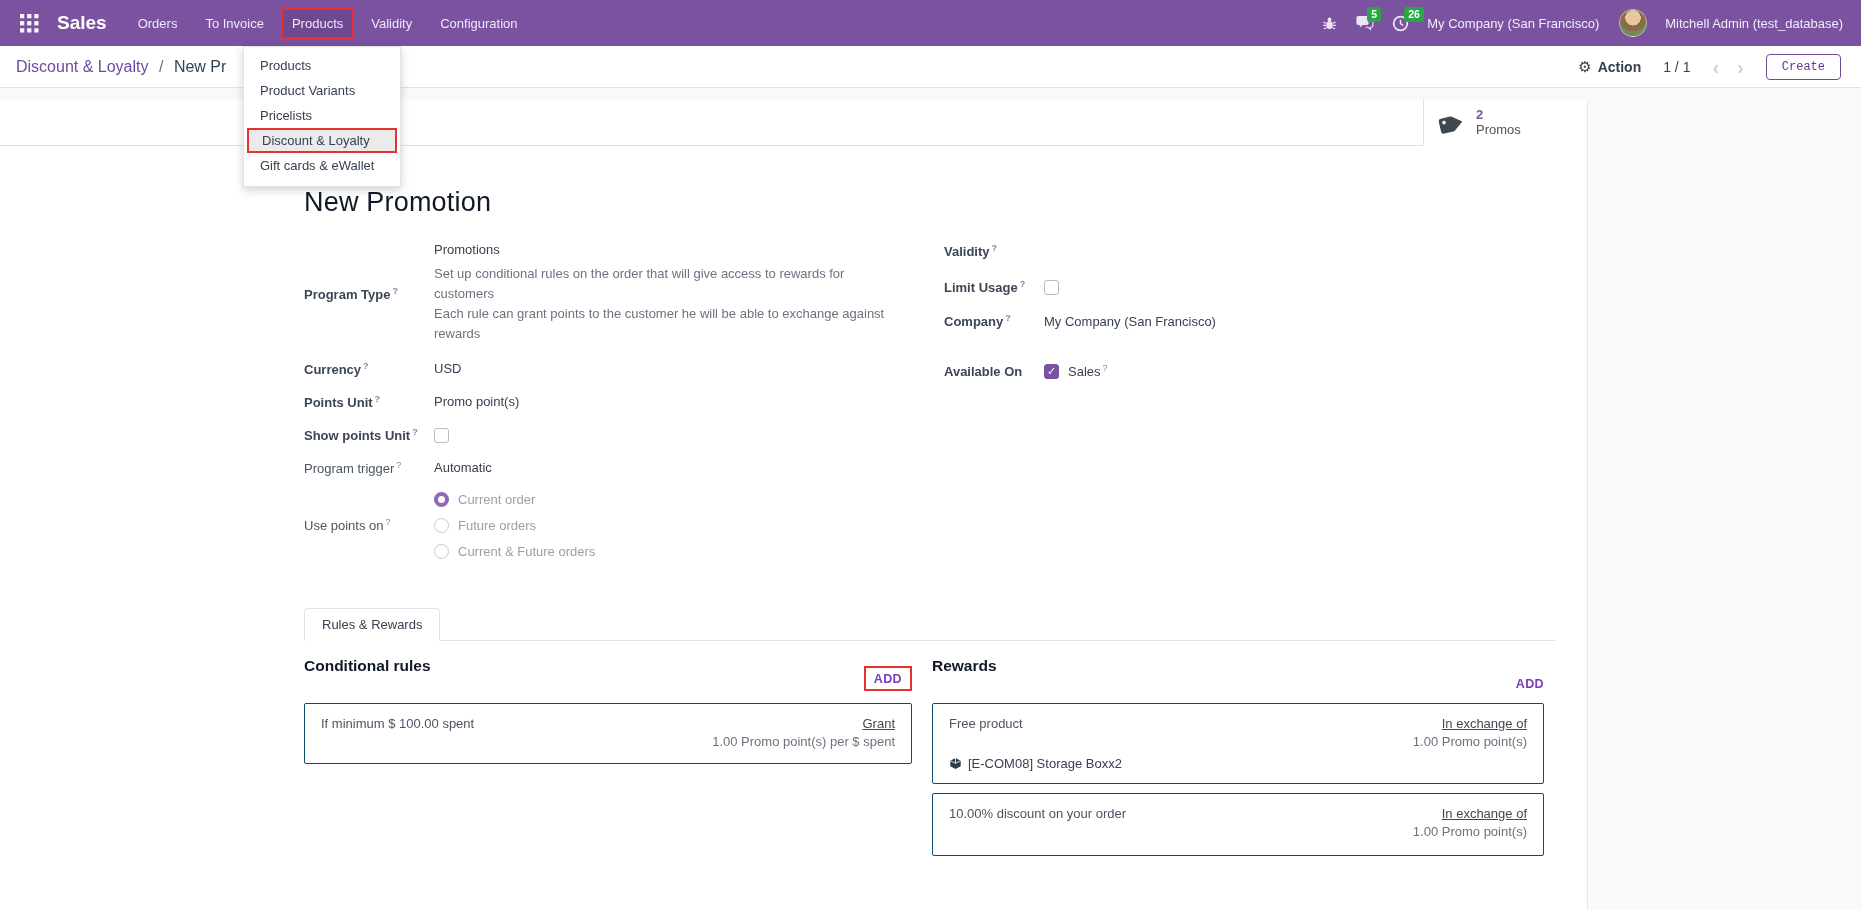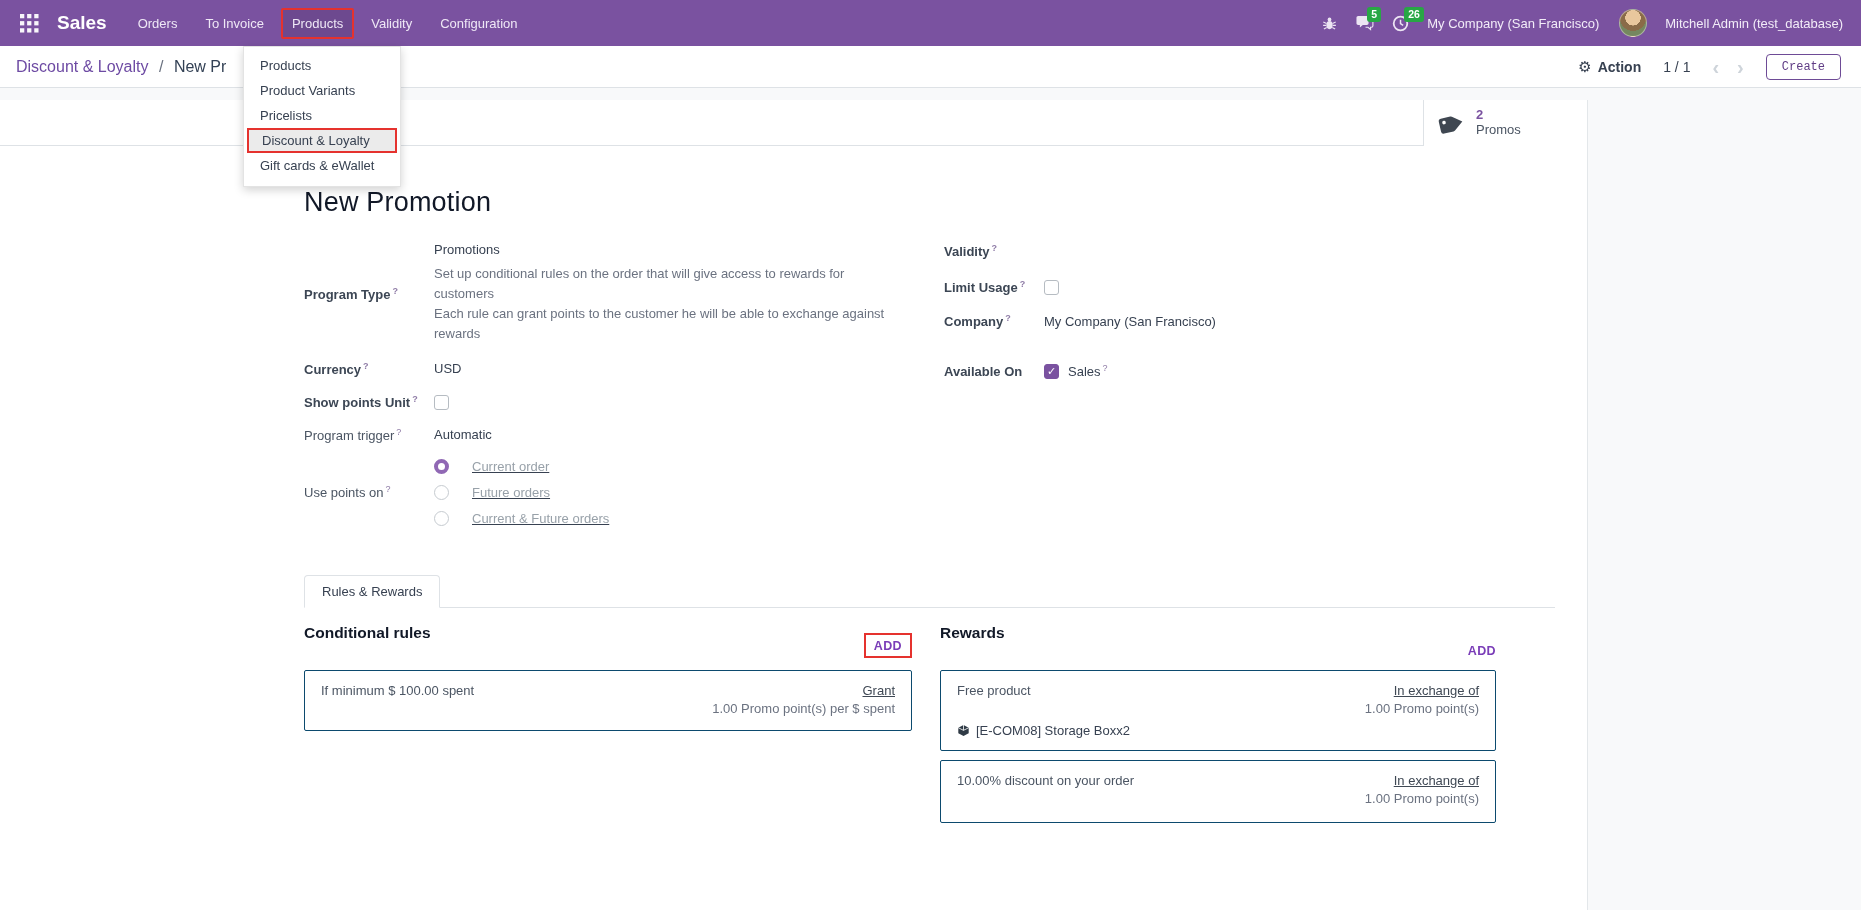--- a/index.html
+++ b/index.html
@@ -79,38 +79,38 @@
   .o-label.light { font-weight:400; color:#4b5563; }
   .group-right .o-label { width:100px; }
   .o-value { color:#374151; }
   .help-text { color:#6b7280; width:470px; line-height:1.55; margin-top:7px; }
   .checkbox { width:15px; height:15px; border:1.5px solid #b6bcc2; border-radius:3px; background:#fff; cursor:pointer; margin-top:1px; }
   .checkbox.checked {
     background:#7a52a0; border-color:#7a52a0; color:#fff; display:flex; align-items:center; justify-content:center;
     font-size:11px; font-weight:700;
   }
   .radio-group { display:flex; flex-direction:column; gap:11px; }
-  .radio-option { display:flex; align-items:center; gap:23px; cursor:pointer;text-decoration:underline; }
+  .radio-option { display:flex; align-items:center; gap:9px; cursor:pointer; }
   .radio { width:15px; height:15px; border-radius:50%; flex:none; }
   .radio.selected { border:4.5px solid #9068b4; background:#fff; }
   .radio.unselected { border:1.5px solid #c6cbd0; background:#fff; }
   .radio-label { color:#98a1a9; }
   .inline-value { display:flex; align-items:center; gap:9px; }
 
   
   .notebook { margin-top:34px; }
   .tabs { border-bottom:1px solid #dee2e6; }
   .tab {
     display:inline-block; padding:8px 17px; background:#fff; color:#374151;
     border:1px solid #dee2e6; border-bottom:1px solid #fff; border-radius:4px 4px 0 0;
     margin-bottom:-1px; cursor:pointer;
   }
   .tab-content { display:flex; margin-top:16px; }
   .col-rules { width:608px; flex:none; }
-  .col-rewards { width:556px; flex:none; margin-left:28px; }
+  .col-rewards { width:612px; flex:none; margin-left:20px; }
   .sec-head { display:flex; justify-content:space-between; align-items:flex-end; margin-bottom:12px; min-height:34px; }
   .sec-head h3 { font-size:15.5px; font-weight:700; color:#111827; align-self:flex-start; }
   .add-link { color:#7a3db8; font-weight:700; font-size:12.5px; letter-spacing:.4px; cursor:pointer; }
   .ann-box { border:2px solid #e5322e; padding:3px 8px; display:inline-block; }
   .card {
     border:1px solid #0c4a6e; border-radius:2px; background:#fff; padding:12px 16px;
     display:flex; justify-content:space-between; margin-bottom:9px; cursor:pointer;
   }
   .card-left { display:flex; flex-direction:column; justify-content:space-between; color:#4b5563; }
   .card-right { text-align:right; color:#6b7280; }
@@ -247,20 +247,24 @@
                   <div>Set up conditional rules on the order that will give access to rewards for customers</div>
                   <div>Each rule can grant points to the customer he will be able to exchange against rewards</div>
                 </div>
               </span>
             </div>
             <div class="o-row">
               <span class="o-label"><span>Currency</span><sup class="hint">?</sup></span>
               <span class="o-value">USD</span>
             </div>
             <div class="o-row">
+              <span class="o-label"><span>Points Unit</span><sup class="hint">?</sup></span>
+              <span class="o-value">Promo point(s)</span>
+            </div>
+            <div class="o-row">
               <span class="o-label"><span>Show points Unit</span><sup class="hint">?</sup></span>
               <span class="checkbox"></span>
             </div>
             <div class="o-row">
               <span class="o-label light"><span>Program trigger</span><sup class="hint">?</sup></span>
               <span class="o-value">Automatic</span>
             </div>
             <div class="o-row">
               <span class="o-label light"><span>Use points on</span><sup class="hint">?</sup></span>
               <span class="radio-group">

